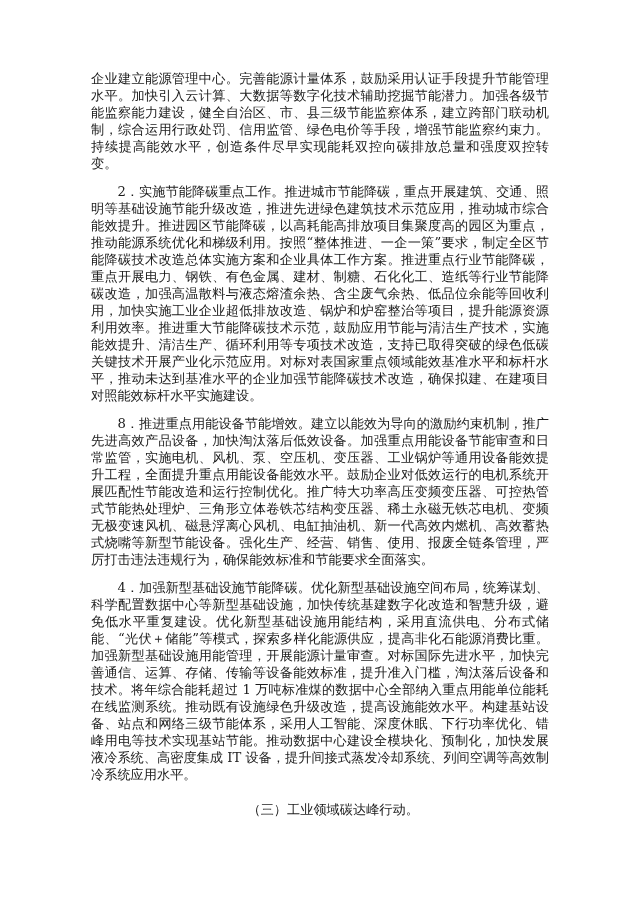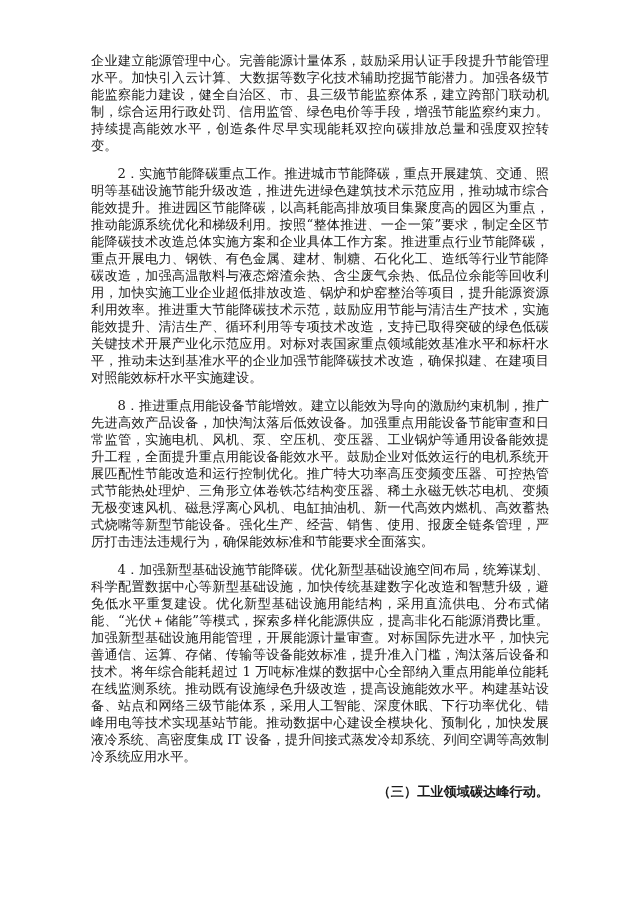--- a/index.html
+++ b/index.html
@@ -10,40 +10,40 @@
   body {
     width: 640px;
     height: 905px;
     overflow: hidden;
   }
   .page {
     box-sizing: border-box;
     width: 640px;
     height: 905px;
     background: #ffffff;
-    padding: 52px 91px 0 91px;
+    padding: 70px 91px 0 91px;
     font-family: "DejaVu Serif", "Liberation Serif", serif;
     font-size: 13.2px;
     line-height: 17px;
     color: #1a1a1a;
   }
   .para {
     margin: 0 0 11px 0;
     text-align: justify;
     text-justify: inter-ideograph;
     word-break: break-all;
   }
   .para.indent {
     text-indent: 2em;
   }
   .heading {
     margin: 18px 0 5px 0;
     text-indent: 2em;
-    font-weight: bold;
-    text-align: right;
+    font-weight: normal;
+    text-align: center;
   }
 </style>
 </head>
 <body>
 
 <div class="page">
   <p class="para">企业建立能源管理中心。完善能源计量体系，鼓励采用认证手段提升节能管理水平。加快引入云计算、大数据等数字化技术辅助挖掘节能潜力。加强各级节能监察能力建设，健全自治区、市、县三级节能监察体系，建立跨部门联动机制，综合运用行政处罚、信用监管、绿色电价等手段，增强节能监察约束力。持续提高能效水平，创造条件尽早实现能耗双控向碳排放总量和强度双控转变。</p>
 
   <p class="para indent">2．实施节能降碳重点工作。推进城市节能降碳，重点开展建筑、交通、照明等基础设施节能升级改造，推进先进绿色建筑技术示范应用，推动城市综合能效提升。推进园区节能降碳，以高耗能高排放项目集聚度高的园区为重点，推动能源系统优化和梯级利用。按照“整体推进、一企一策”要求，制定全区节能降碳技术改造总体实施方案和企业具体工作方案。推进重点行业节能降碳，重点开展电力、钢铁、有色金属、建材、制糖、石化化工、造纸等行业节能降碳改造，加强高温散料与液态熔渣余热、含尘废气余热、低品位余能等回收利用，加快实施工业企业超低排放改造、锅炉和炉窑整治等项目，提升能源资源利用效率。推进重大节能降碳技术示范，鼓励应用节能与清洁生产技术，实施能效提升、清洁生产、循环利用等专项技术改造，支持已取得突破的绿色低碳关键技术开展产业化示范应用。对标对表国家重点领域能效基准水平和标杆水平，推动未达到基准水平的企业加强节能降碳技术改造，确保拟建、在建项目对照能效标杆水平实施建设。</p>
 

